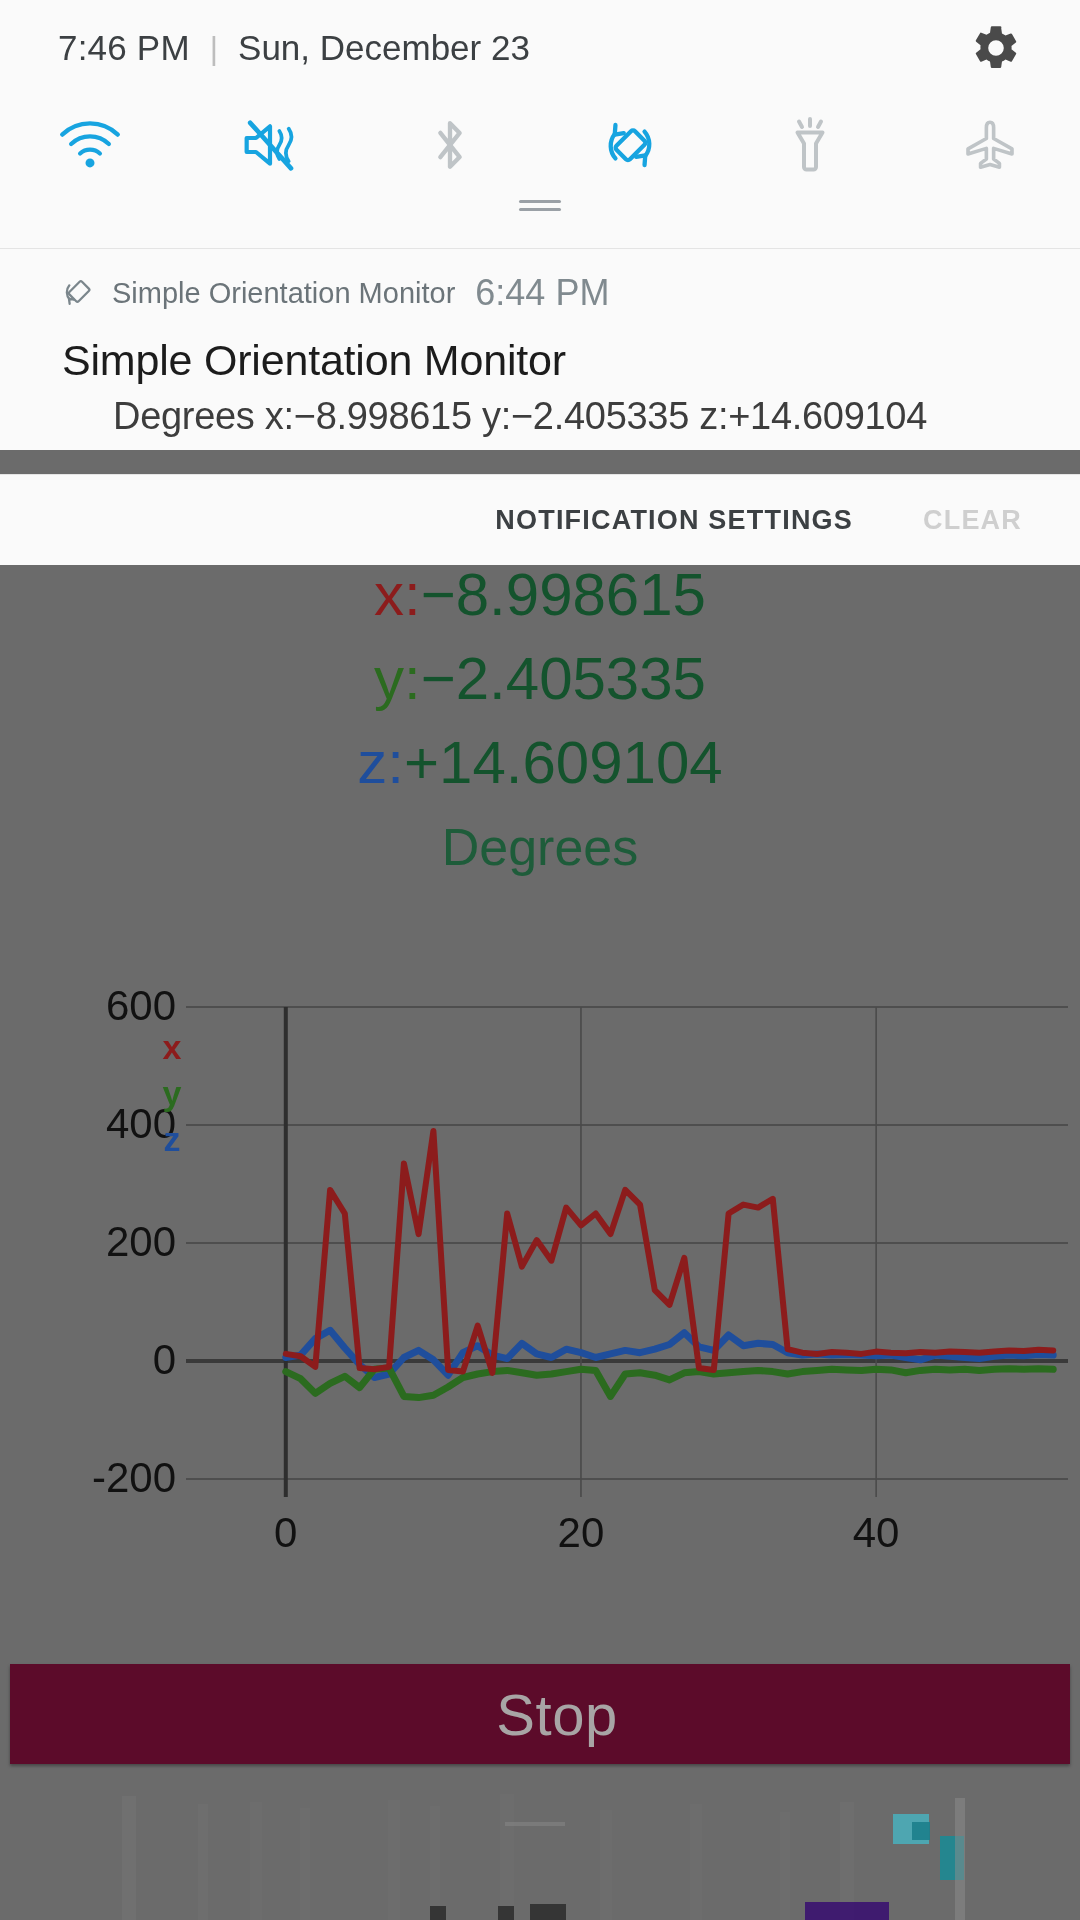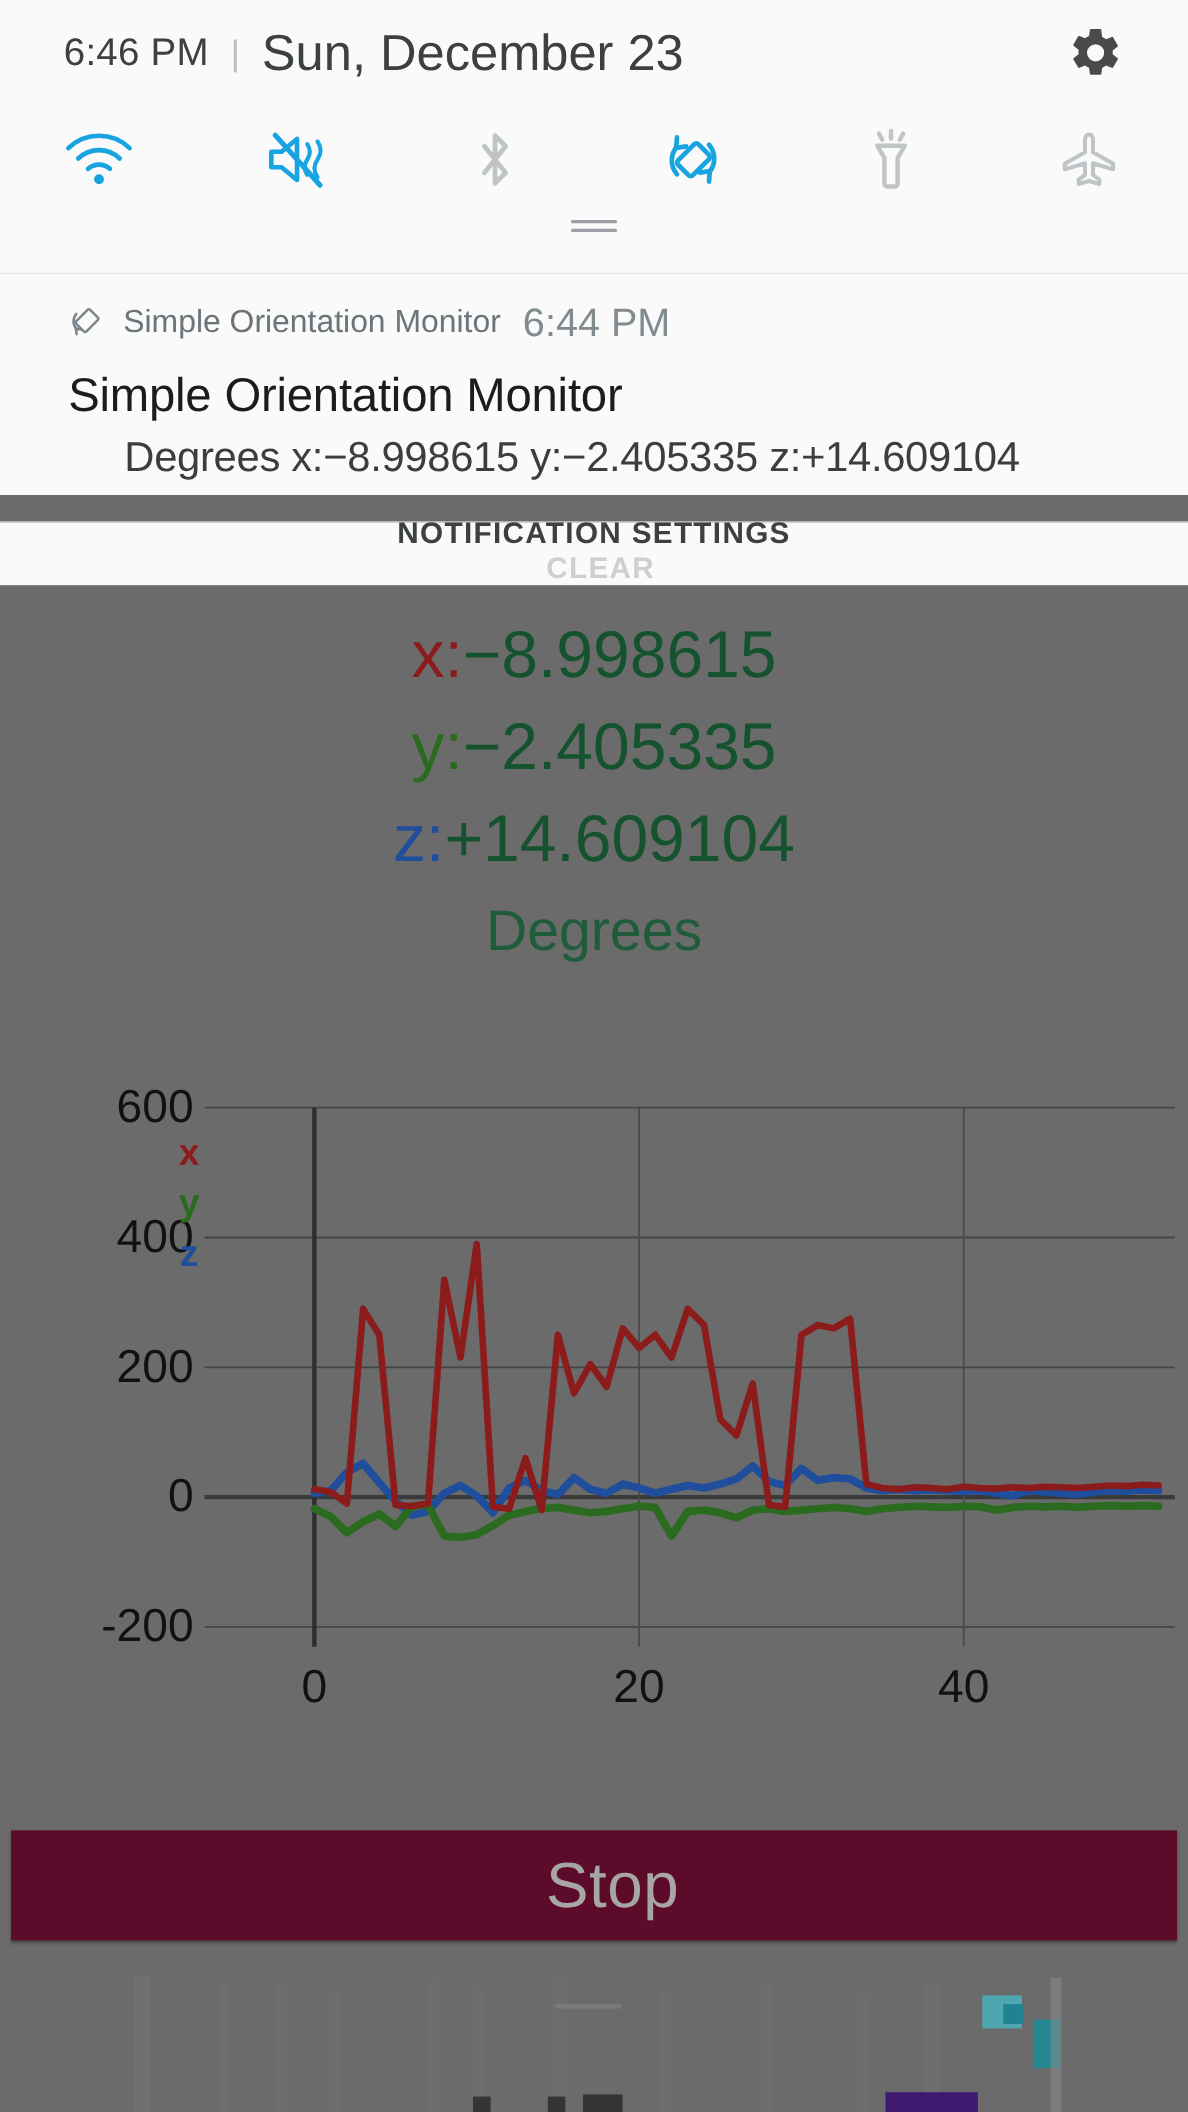--- a/index.html
+++ b/index.html
@@ -22,21 +22,21 @@
     position:absolute; top:0; left:0; width:1080px; height:96px;
     display:flex; align-items:center;
   }
   .clock {
     margin-left:58px;
     font-size:35px; color:#3c4043; letter-spacing:0.2px;
   }
   .divider-pipe {
     margin:0 20px; color:#bdbdbd; font-size:32px; font-weight:300;
   }
-  .datetxt { font-size:46px; color:#3c4043; }
+  .datetxt { font-size:35px; color:#3c4043; }
   .gear-wrap {
     position:absolute; right:58px; top:50%; transform:translateY(-50%);
     width:52px; height:52px;
   }
 
   .toggles {
     position:absolute; top:96px; left:0; width:1080px; height:98px;
     display:flex; align-items:center;
   }
   .tgl { flex:1; display:flex; align-items:center; justify-content:center; height:100%; }
@@ -63,24 +63,23 @@
     padding:22px 0 0 62px; font-size:43px; color:#1c1c1c; letter-spacing:-0.2px;
   }
   .notif-body {
     padding:10px 0 0 62px; font-size:38px; color:#3d3d3d; letter-spacing:-0.3px;text-align:right;
   }
 
   .actionbar-sep {
     position:absolute; top:474px; left:0; width:1080px; height:1px; background:#e4e4e4;
   }
   .actionbar {
-    position:absolute; top:475px; left:0; width:1080px; height:57px;
+    position:absolute; top:475px; left:0; width:1080px; height:90px;
     display:flex; align-items:center; justify-content:flex-end;
     background:#fafafa;
-    flex-direction:column;
   }
   .act {
     font-size:27px; font-weight:bold; letter-spacing:1.2px;
   }
   .act-settings { color:#3c4043; }
   .act-clear { color:#cfcfcf; margin:0 58px 0 70px; }
 
   
   .app {
     position:absolute; top:553px; left:0; width:1080px; height:1367px;
@@ -187,21 +186,21 @@
       <rect x="498" y="122" width="16" height="14" fill="#2c2c2c" opacity="0.85"></rect>
       <rect x="530" y="120" width="36" height="16" fill="#2c2c2c" opacity="0.85"></rect>
       <rect x="805" y="118" width="84" height="18" fill="#3b1370" opacity="0.9"></rect>
     </svg>
   </div>
 </div>
 
 <div class="shade">
 
   <div class="statusrow">
-    <div class="clock">6:46 PM</div>
+    <div class="clock">7:46 PM</div>
     <div class="divider-pipe">|</div>
     <div class="datetxt">Sun, December 23</div>
     <div class="gear-wrap">
       <svg width="52" height="52" viewBox="0 0 24 24" fill="#4a4a4a">
         <path d="M19.14 12.94a7.07 7.07 0 0 0 .06-.94 7.07 7.07 0 0 0-.06-.94l2.03-1.58a.5.5 0 0 0 .12-.62l-1.92-3.32a.5.5 0 0 0-.6-.22l-2.39.96a7.2 7.2 0 0 0-1.62-.94l-.36-2.54A.5.5 0 0 0 13.9 2h-3.8a.5.5 0 0 0-.5.42l-.36 2.54c-.58.24-1.12.55-1.62.94l-2.39-.96a.5.5 0 0 0-.6.22L2.71 8.48a.5.5 0 0 0 .12.62l2.03 1.58a7.07 7.07 0 0 0 0 1.88l-2.03 1.58a.5.5 0 0 0-.12.62l1.92 3.32c.13.22.39.3.6.22l2.39-.96c.5.39 1.04.7 1.62.94l.36 2.54c.04.24.25.42.5.42h3.8c.25 0 .46-.18.5-.42l.36-2.54c.58-.24 1.12-.55 1.62-.94l2.39.96c.22.08.47 0 .6-.22l1.92-3.32a.5.5 0 0 0-.12-.62l-2.03-1.58zM12 15.6A3.6 3.6 0 1 1 15.6 12 3.6 3.6 0 0 1 12 15.6z"></path>
       </svg>
     </div>
   </div>
 
   <div class="toggles">

